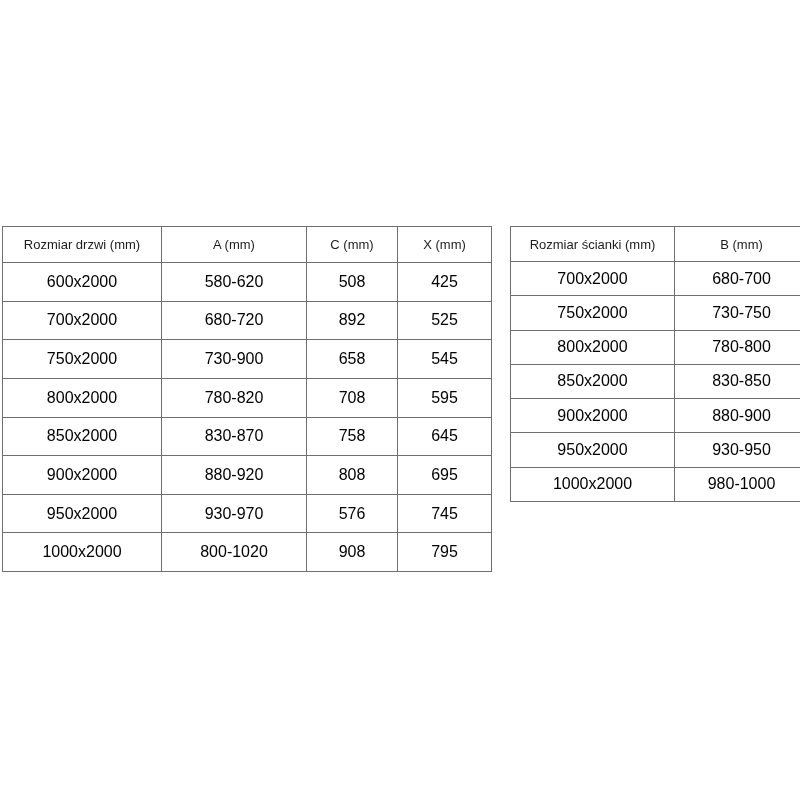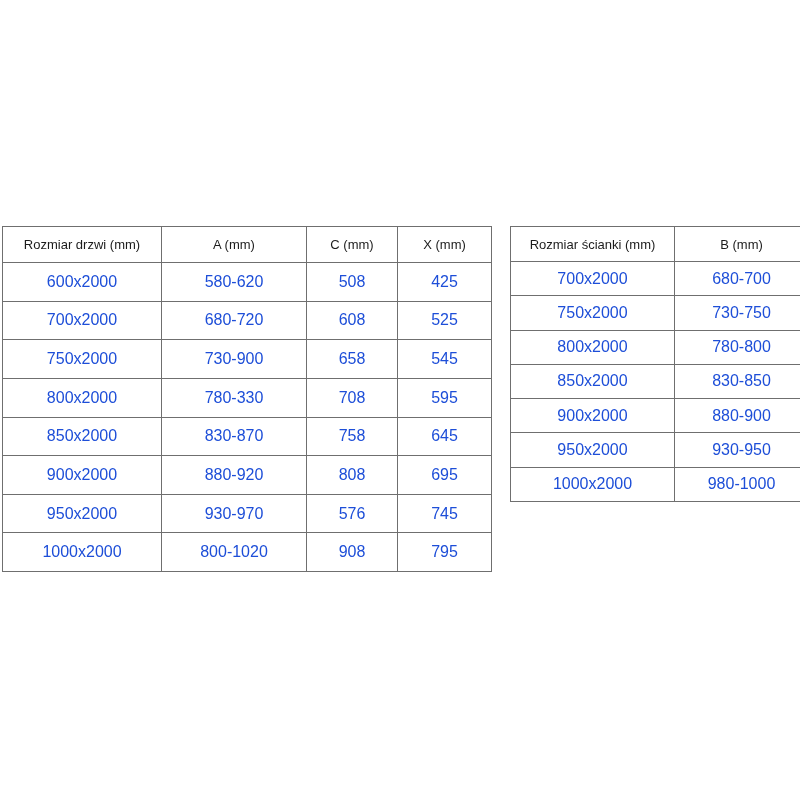--- a/index.html
+++ b/index.html
@@ -32,21 +32,21 @@
   }
   table.dim-table th {
     font-size: 13px;
     font-weight: 400;
     color: #1c1c1c;
     margin-left: 25px;
   }
   table.dim-table td {
     font-size: 16px;
     font-weight: 400;
-    color: #1d4ed8;
+    color: #000000;
   }
   
   #doors-table {
     left: 2px;
     top: 226px;
     width: 453px;
     height: 346px;
   }
   #doors-table thead tr { height: 36px; }
   #doors-table tbody tr { height: 34px; }
@@ -82,32 +82,32 @@
       <tbody>
         <tr>
           <td>600x2000</td>
           <td>580-620</td>
           <td>508</td>
           <td>425</td>
         </tr>
         <tr>
           <td>700x2000</td>
           <td>680-720</td>
-          <td>608</td>
+          <td>892</td>
           <td>525</td>
         </tr>
         <tr>
           <td>750x2000</td>
           <td>730-900</td>
           <td>658</td>
           <td>545</td>
         </tr>
         <tr>
           <td>800x2000</td>
-          <td>780-330</td>
+          <td>780-820</td>
           <td>708</td>
           <td>595</td>
         </tr>
         <tr>
           <td>850x2000</td>
           <td>830-870</td>
           <td>758</td>
           <td>645</td>
         </tr>
         <tr>

